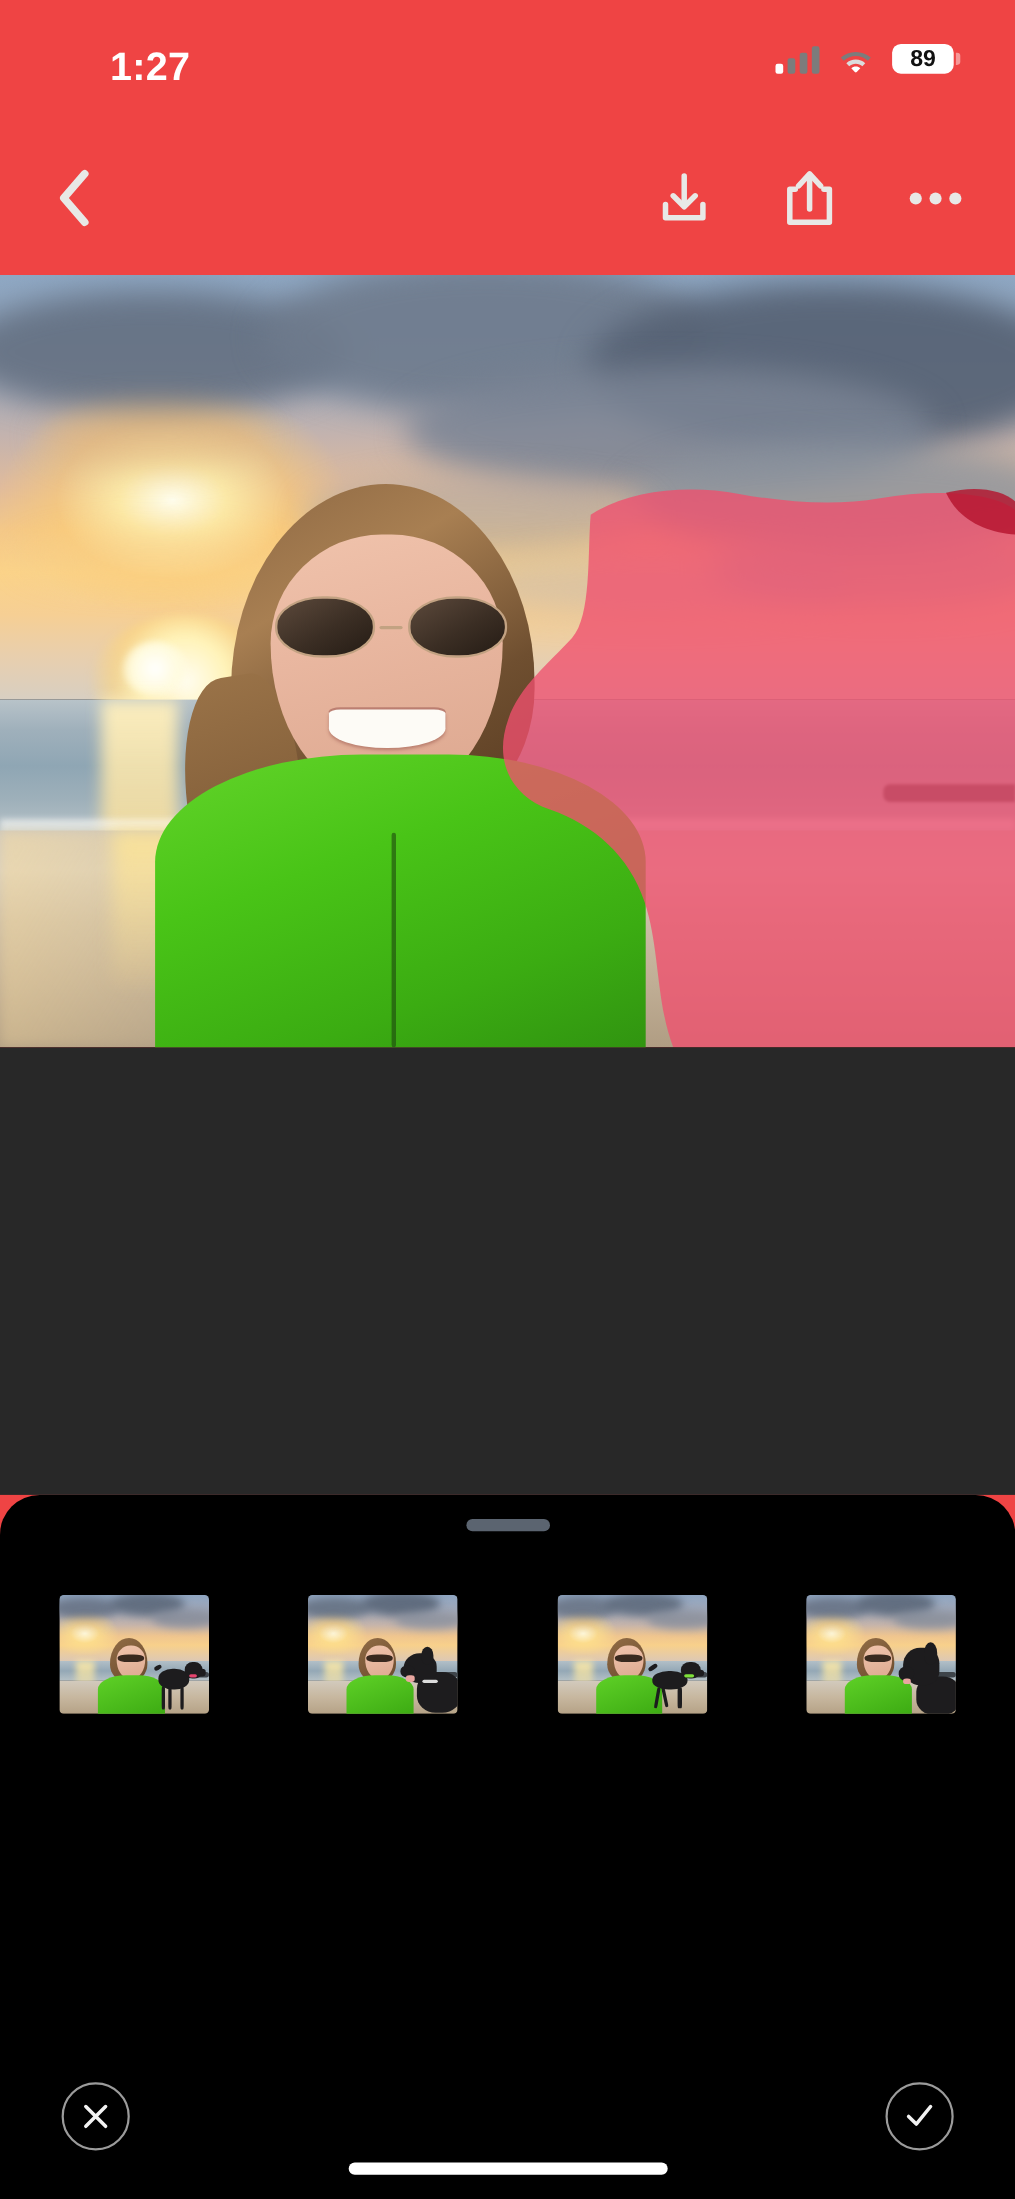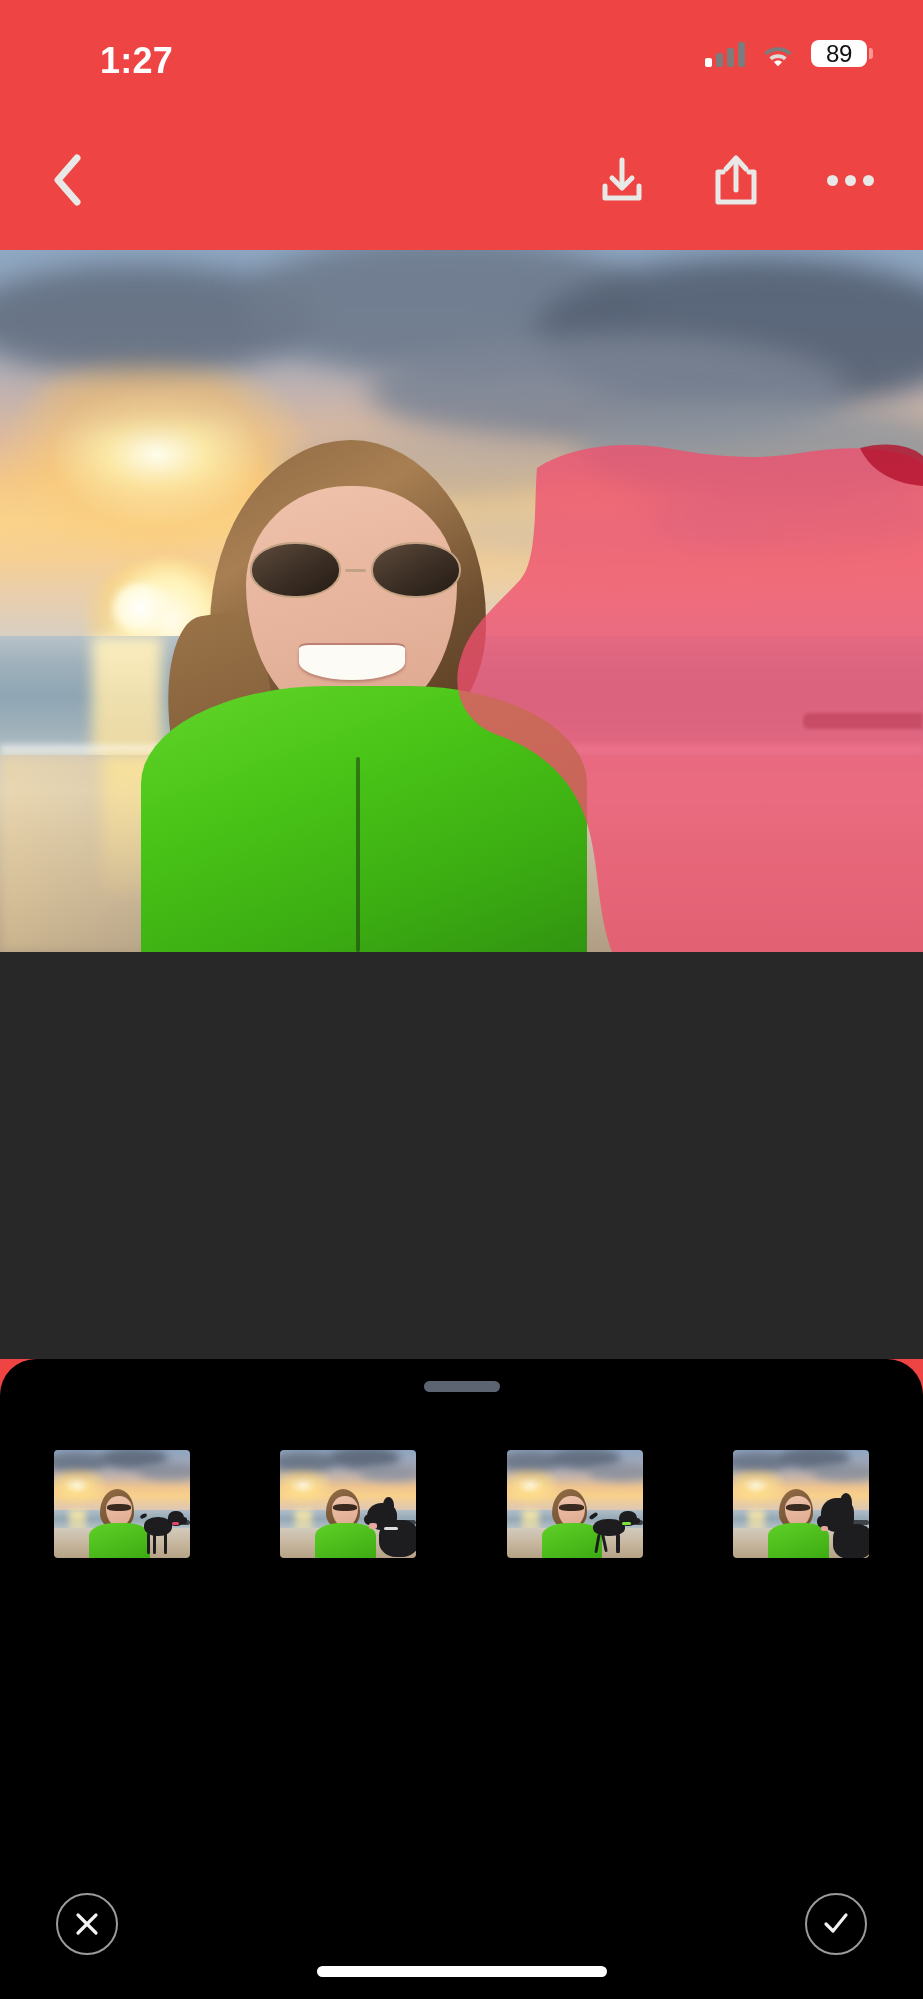--- a/index.html
+++ b/index.html
@@ -41,21 +41,21 @@
   .signal i:nth-child(3){ height:19px; }
   .signal i:nth-child(4){ height:25px; }
   .wifi { width:32px; height:24px; }
   .battery {
     position:relative;
     background:#ffffff; border-radius:8px;
     height:27px; min-width:56px;
     display:flex; align-items:center; justify-content:center;
     padding:0 6px;
   }
-  .battery span { color:#111; font-size:24px; font-weight:400; letter-spacing:-0.3px; line-height:1; }
+  .battery span { color:#111; font-size:21px; font-weight:700; letter-spacing:-0.3px; line-height:1; }
   .battery::after {
     content:""; position:absolute; right:-6px; top:8px;
     width:4px; height:11px; border-radius:0 3px 3px 0;
     background:rgba(255,255,255,0.45);
   }
 
   
   .toolbar {
     flex:0 0 140px; height:140px;
     display:flex; align-items:center; justify-content:space-between;

